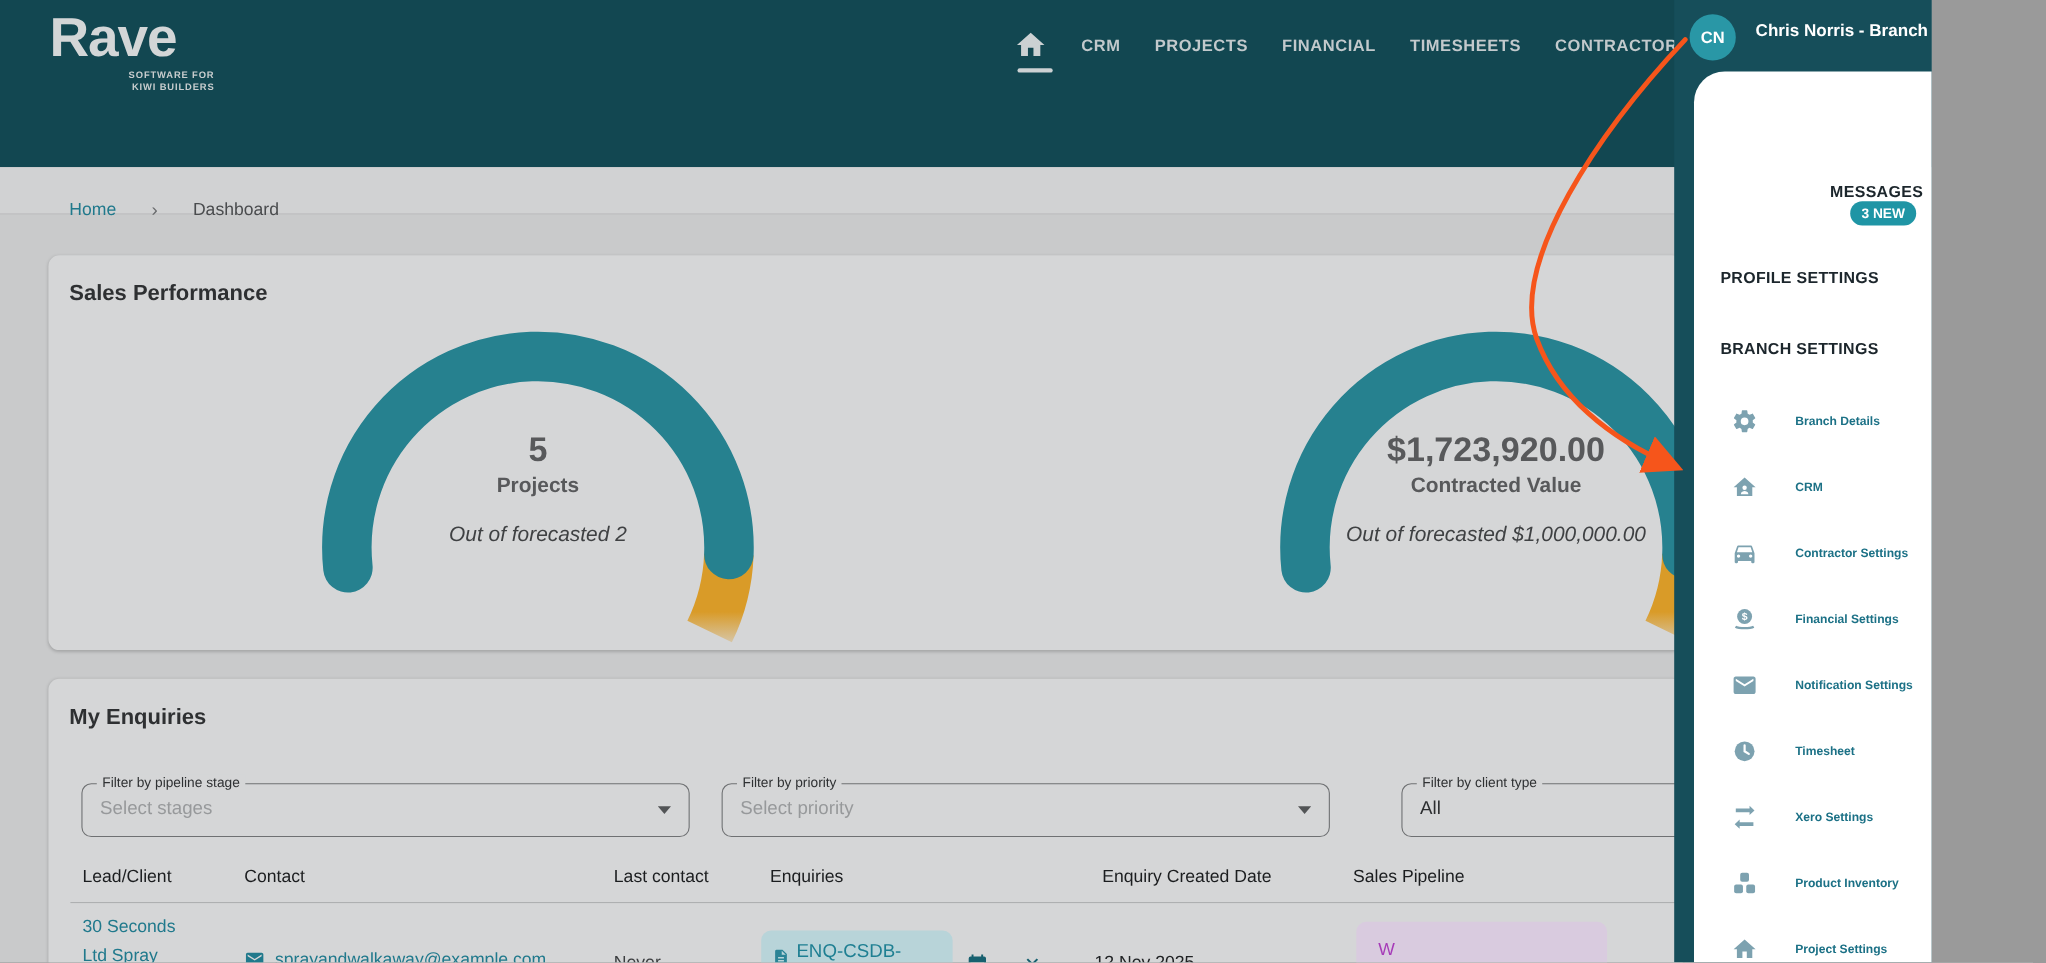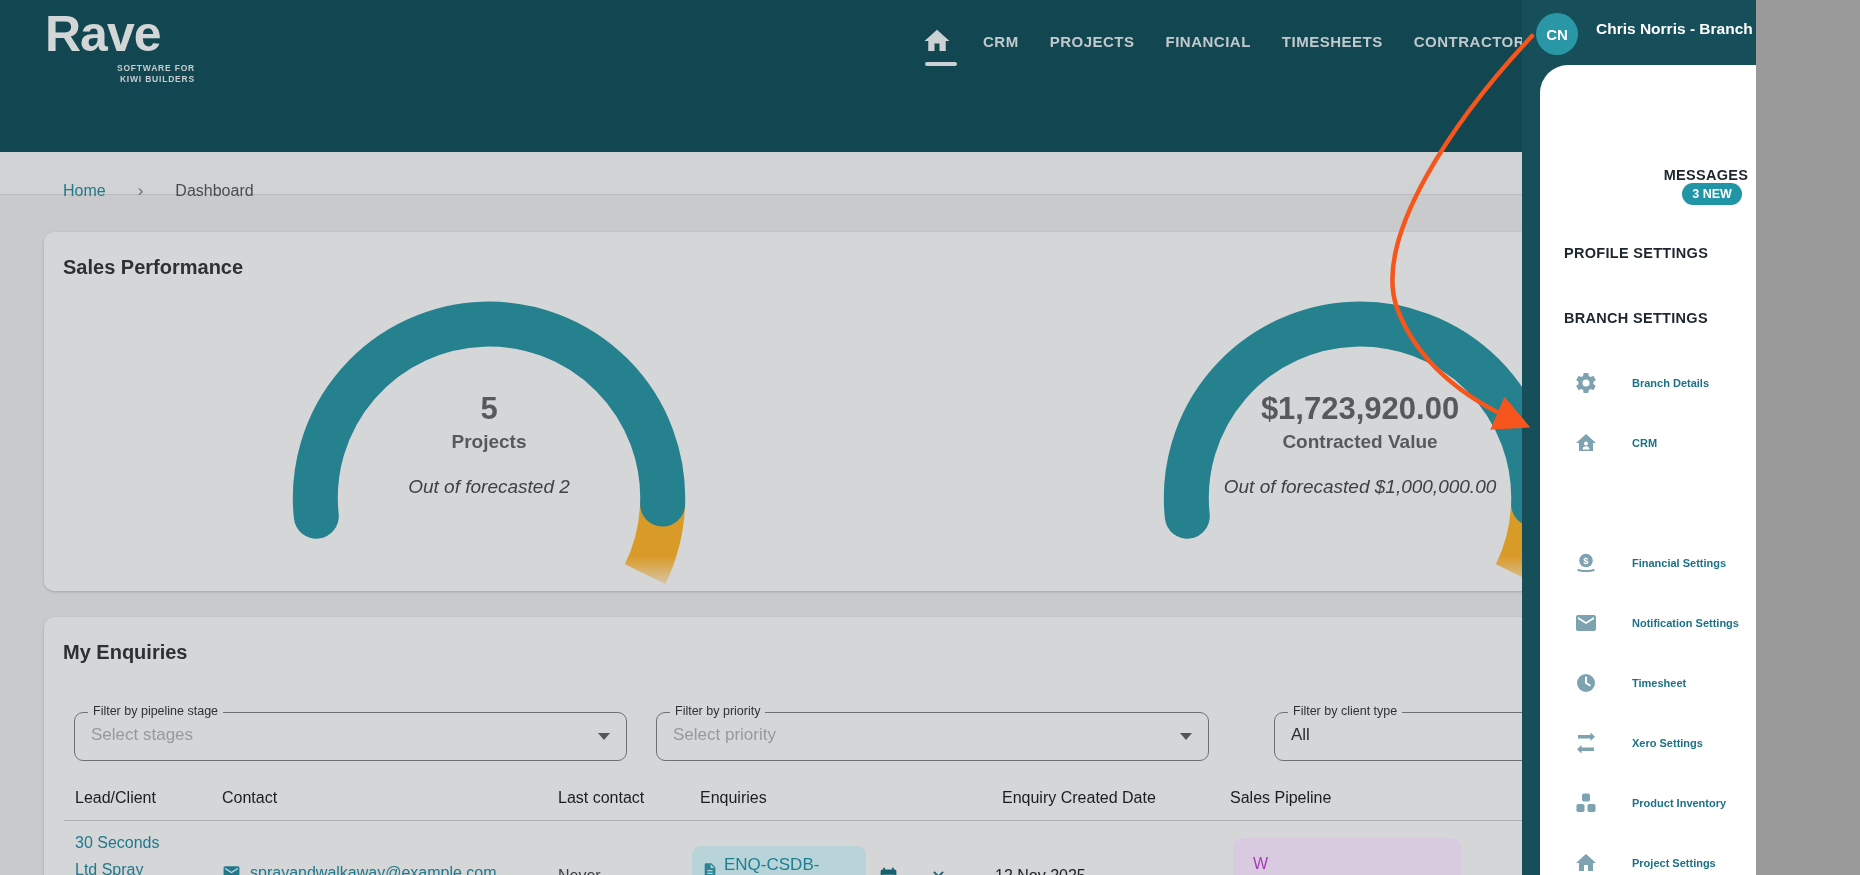--- a/index.html
+++ b/index.html
@@ -254,20 +254,28 @@
         <span class="sub-icon">
           <svg viewBox="0 0 24 24" fill="currentColor">
               <path d="M12 3L2 12h3v8h14v-8h3L12 3z"></path>
               <circle cx="12" cy="12.4" r="2" fill="#fff"></circle>
               <path d="M8.6 18c0-2 2.3-2.7 3.4-2.7s3.4.7 3.4 2.7v.4H8.6z" fill="#fff"></path>
             </svg>
         </span>
         <span class="sub-label">CRM</span>
       </div>
 
+      <div class="sub-item" style="top:422px;">
+        <span class="sub-icon">
+          <svg viewBox="0 0 24 24" fill="currentColor">
+              <path d="M18.92 6.01C18.72 5.42 18.16 5 17.5 5h-11c-.66 0-1.21.42-1.42 1.01L3 12v8c0 .55.45 1 1 1h1c.55 0 1-.45 1-1v-1h12v1c0 .55.45 1 1 1h1c.55 0 1-.45 1-1v-8l-2.08-5.99zM6.5 16c-.83 0-1.5-.67-1.5-1.5S5.67 13 6.5 13s1.5.67 1.5 1.5S7.33 16 6.5 16zm11 0c-.83 0-1.5-.67-1.5-1.5s.67-1.5 1.5-1.5 1.5.67 1.5 1.5-.67 1.5-1.5 1.5zM5 11l1.5-4.5h11L19 11H5z"></path>
+            </svg>
+        </span>
+        <span class="sub-label">Contractor Settings</span>
+      </div>
 
       <div class="sub-item" style="top:482px;">
         <span class="sub-icon">
           <svg viewBox="0 0 24 24" fill="currentColor">
               <circle cx="12" cy="9.5" r="6.8"></circle>
               <text x="12" y="12.8" font-size="9.5" font-weight="bold" fill="#fff" text-anchor="middle">$</text>
               <path d="M4.2 17.8c2.4 1.6 13.2 1.6 15.6 0l1 1.8c-3 2-14.6 2-17.6 0z"></path>
             </svg>
         </span>
         <span class="sub-label">Financial Settings</span>

